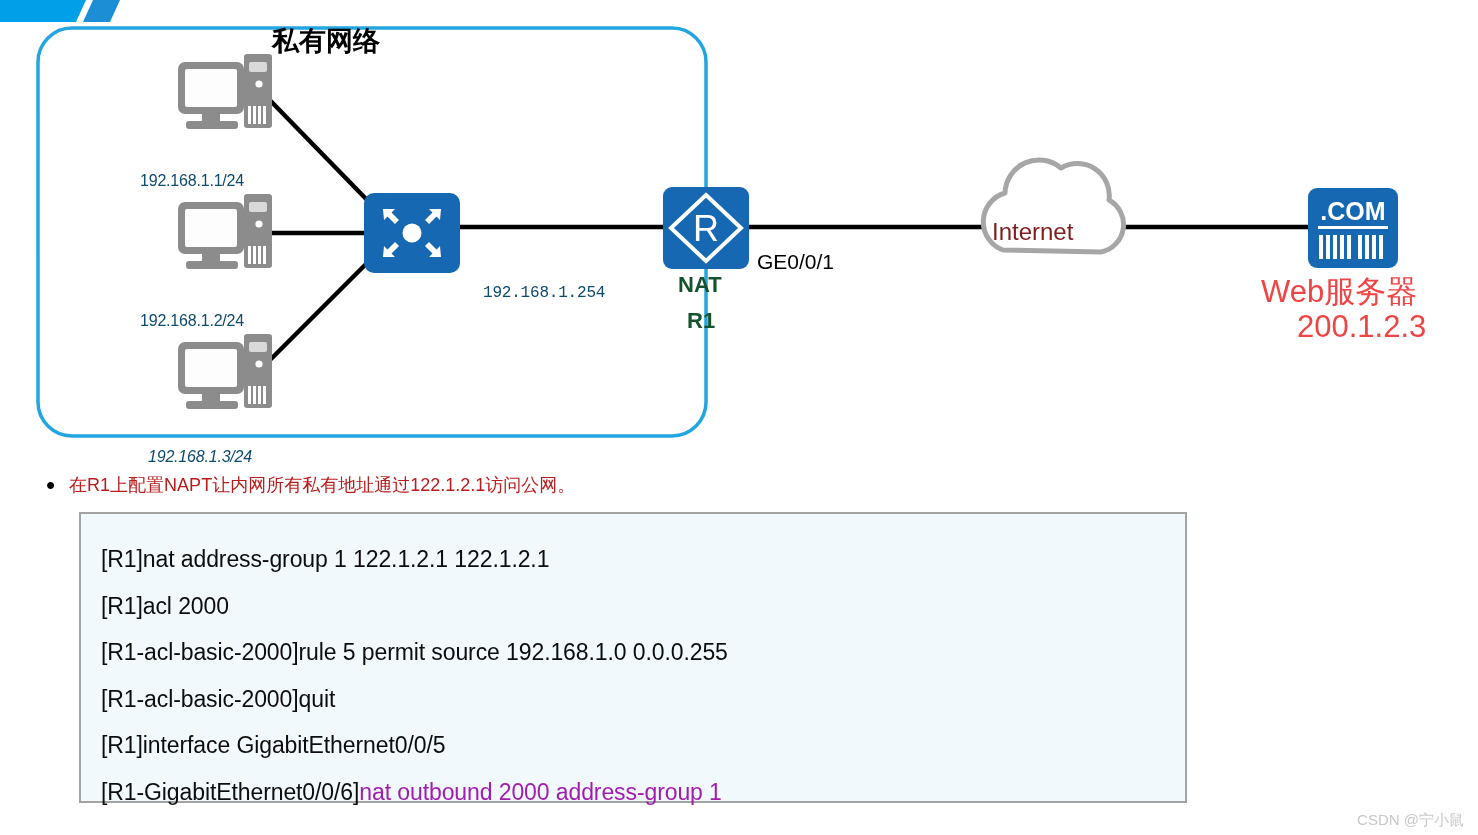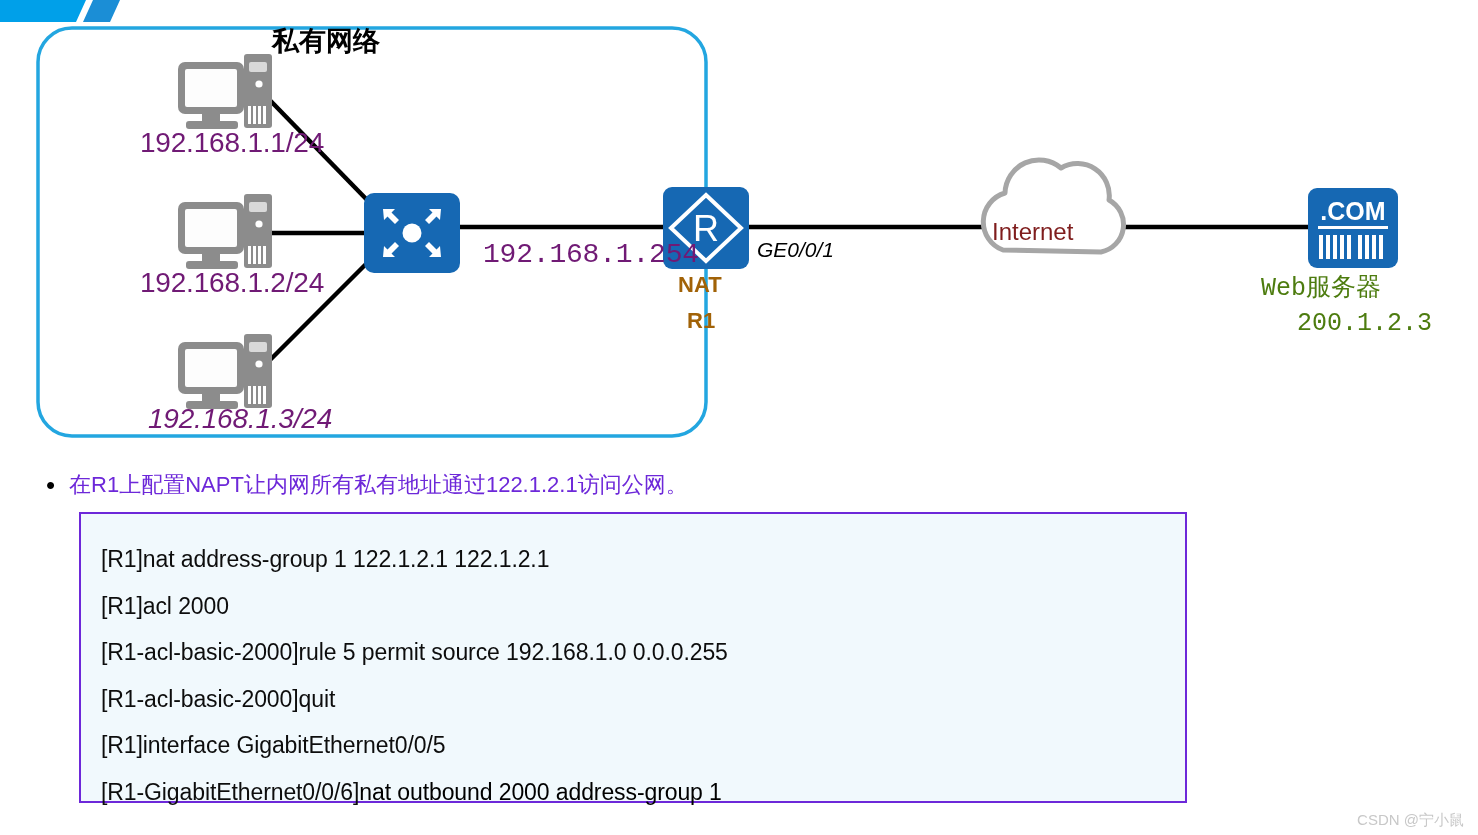--- a/index.html
+++ b/index.html
@@ -38,93 +38,93 @@
     height: 460px;
   }
 
   
   .lbl {
     position: absolute;
     white-space: nowrap;
     line-height: 1;
   }
   .lbl-ip {
-    font-size: 28px;
-    color: #701a75;
+    font-size: 16px;
+    color: #0c4a6e;
     letter-spacing: -0.2px;
+    margin-top: 44px;
   }
   .lbl-bold {
     font-size: 22px;
     font-weight: bold;
-    color: #a16207;
+    color: #14532d;
   }
   .lbl-title {
     font-size: 27px;
     font-weight: bold;
     color: #000;
   }
   .lbl-small {
     font-size: 21px;
     color: #000;
   }
   .lbl-cloud {
     font-size: 24px;
     color: #7f1d1d;
   }
   .lbl-cn {
-    font-size: 25px;
-    color: #4d7c0f;
-    font-family: Liberation Mono, monospace;
+    font-size: 31px;
+    color: #ef4444;
   }
 
   
   #bullet-row {
     position: absolute;
     left: 46px;
     top: 466px;
     width: 1180px;
     display: flex;
     align-items: flex-start;
     gap: 14px;
   }
   #bullet-dot {
     font-size: 26px;
     line-height: 38px;
     color: #000;
   }
   #bullet-text {
-    font-size: 22px;
+    font-size: 18px;
     line-height: 38px;
-    color: #6d28d9;
+    color: #b91c1c;
     letter-spacing: 0px;
   }
 
   
   #config-box {
     position: absolute;
     left: 79px;
     top: 512px;
     width: 1108px;
     height: 291px;
     background: #f1f9fd;
-    border: 2px solid #6d28d9;
+    border: 2px solid #a3a3a3;
     box-sizing: border-box;
   }
   #config-lines {
     padding: 22px 0 0 20px;
   }
   .cfg-line {
     font-size: 23px;
     line-height: 46.5px;
     color: #0d0d0d;
     white-space: nowrap;
     letter-spacing: -0.1px;
   }
   .cfg-hl {
-    color: #000000;
+    color: #a21caf;
   }
 
   
   #watermark {
     position: absolute;
     right: 14px;
     bottom: 5px;
     font-size: 15px;
     color: #c8c8c8;
     white-space: nowrap;
@@ -237,21 +237,21 @@
   </svg>
 
   <div class="lbl lbl-title" style="left:272px; top:28px;">私有网络</div>
 
   <div class="lbl lbl-ip" style="left:140px; top:129px;">192.168.1.1/24</div>
   <div class="lbl lbl-ip" style="left:140px; top:269px;">192.168.1.2/24</div>
   <div class="lbl lbl-ip" style="left:148px; top:405px;font-style:italic;">192.168.1.3/24</div>
 
   <div class="lbl lbl-ip" style="left:483px; top:241px;font-family:Liberation Mono, monospace;">192.168.1.254</div>
 
-  <div class="lbl lbl-small" style="left:757px; top:239px;font-style:italic;">GE0/0/1</div>
+  <div class="lbl lbl-small" style="left:757px; top:251px;">GE0/0/1</div>
 
   <div class="lbl lbl-bold" style="left:678px; top:274px;">NAT</div>
   <div class="lbl lbl-bold" style="left:687px; top:310px;">R1</div>
 
   <div class="lbl lbl-cloud" style="left:992px; top:220px;">Internet</div>
 
   <div class="lbl lbl-cn" style="left:1261px; top:276px;">Web服务器</div>
   <div class="lbl lbl-cn" style="left:1297px; top:311px;">200.1.2.3</div>
 </div>
 

